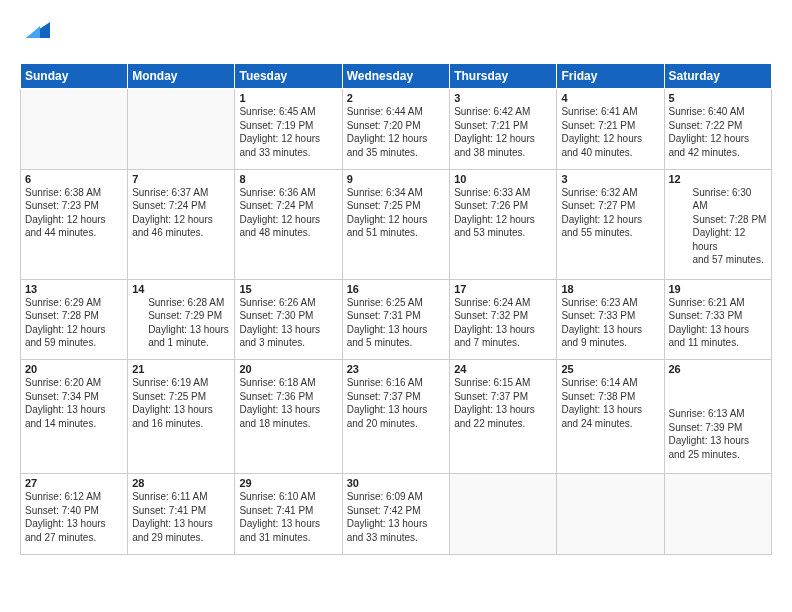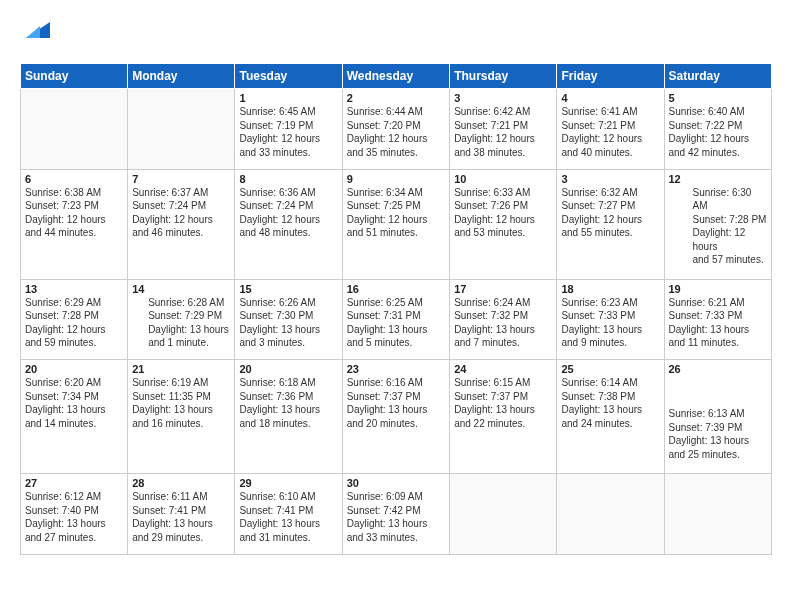--- a/index.html
+++ b/index.html
@@ -277,21 +277,21 @@
           <td>
             <span class="day-number">20</span>
             <div class="day-info" style="white-space: pre-line;">Sunrise: 6:20 AM
 Sunset: 7:34 PM
 Daylight: 13 hours
 and 14 minutes.</div>
           </td>
           <td>
             <span class="day-number">21</span>
             <div class="day-info" style="white-space: pre-line;">Sunrise: 6:19 AM
-Sunset: 11:35 PM
+Sunset: 7:25 PM
 Daylight: 13 hours
 and 16 minutes.</div>
           </td>
           <td>
             <span class="day-number">20</span>
             <div class="day-info" style="white-space: pre-line;">Sunrise: 6:18 AM
 Sunset: 7:36 PM
 Daylight: 13 hours
 and 18 minutes.</div>
           </td>

